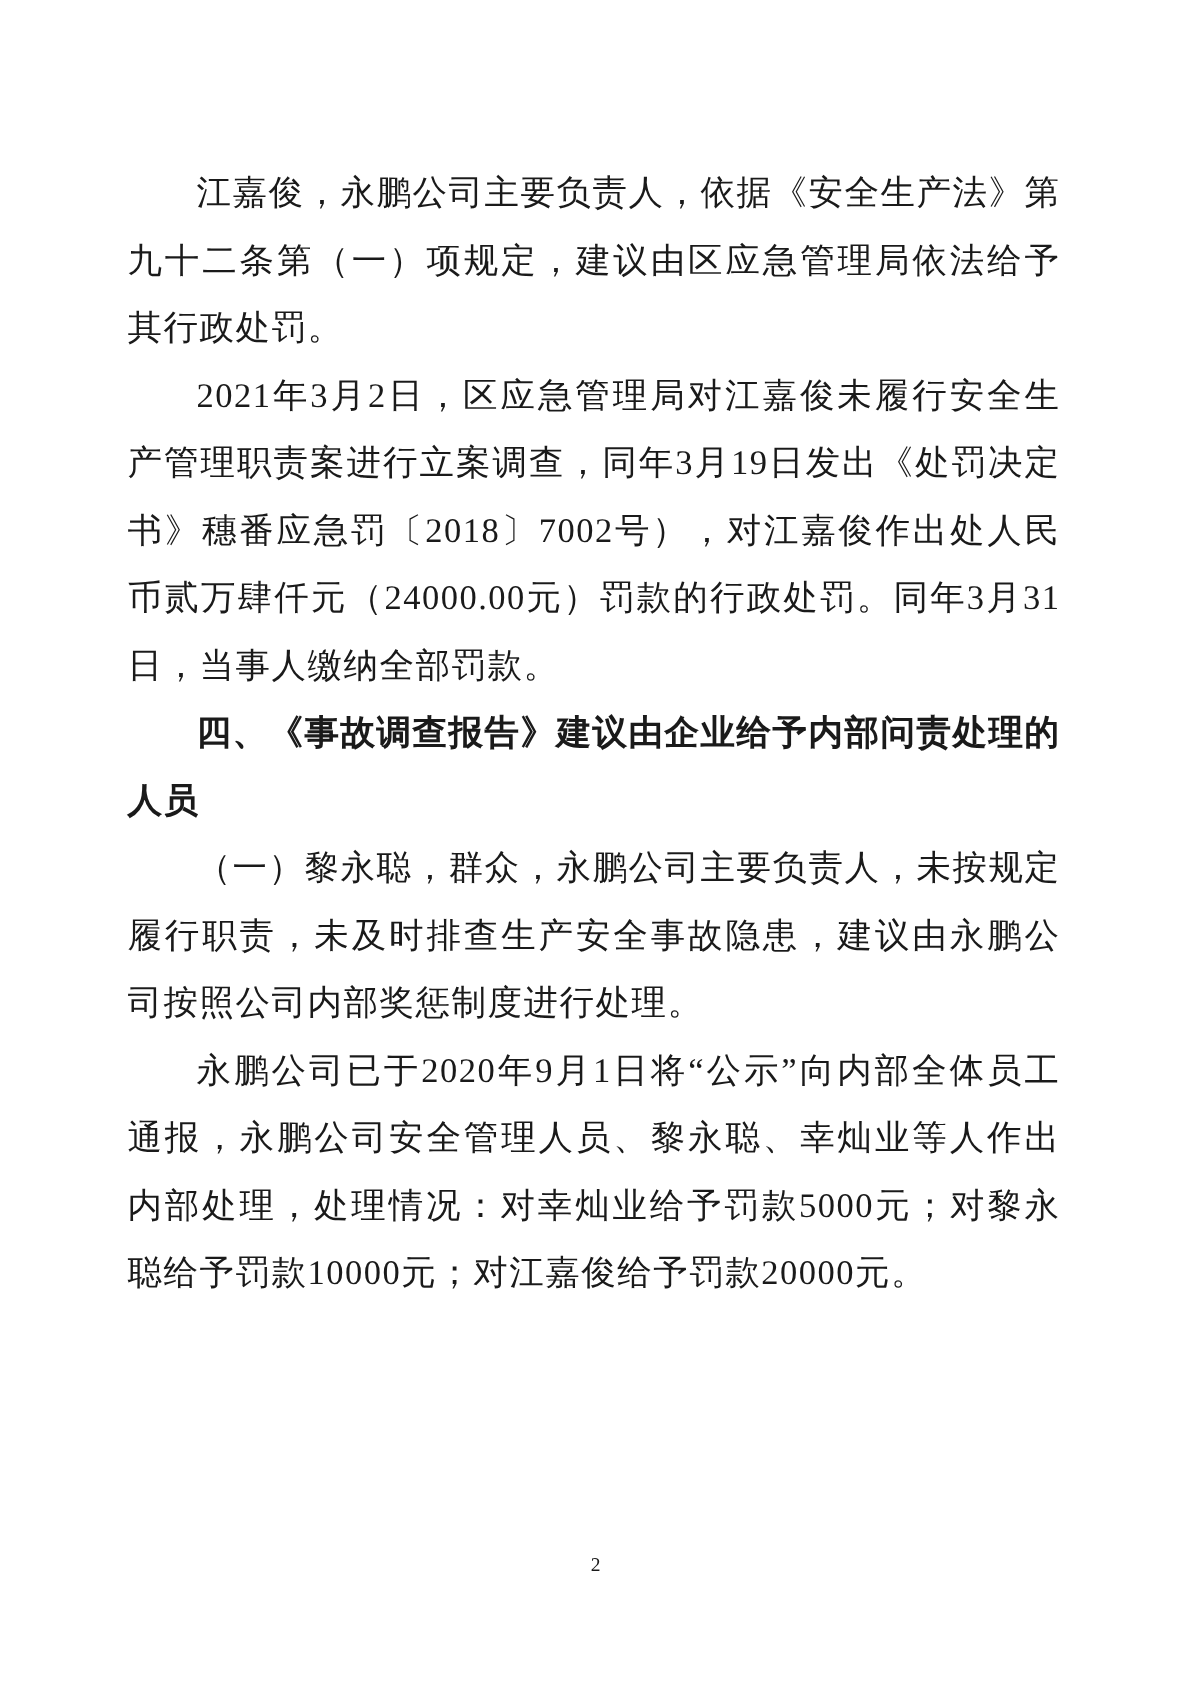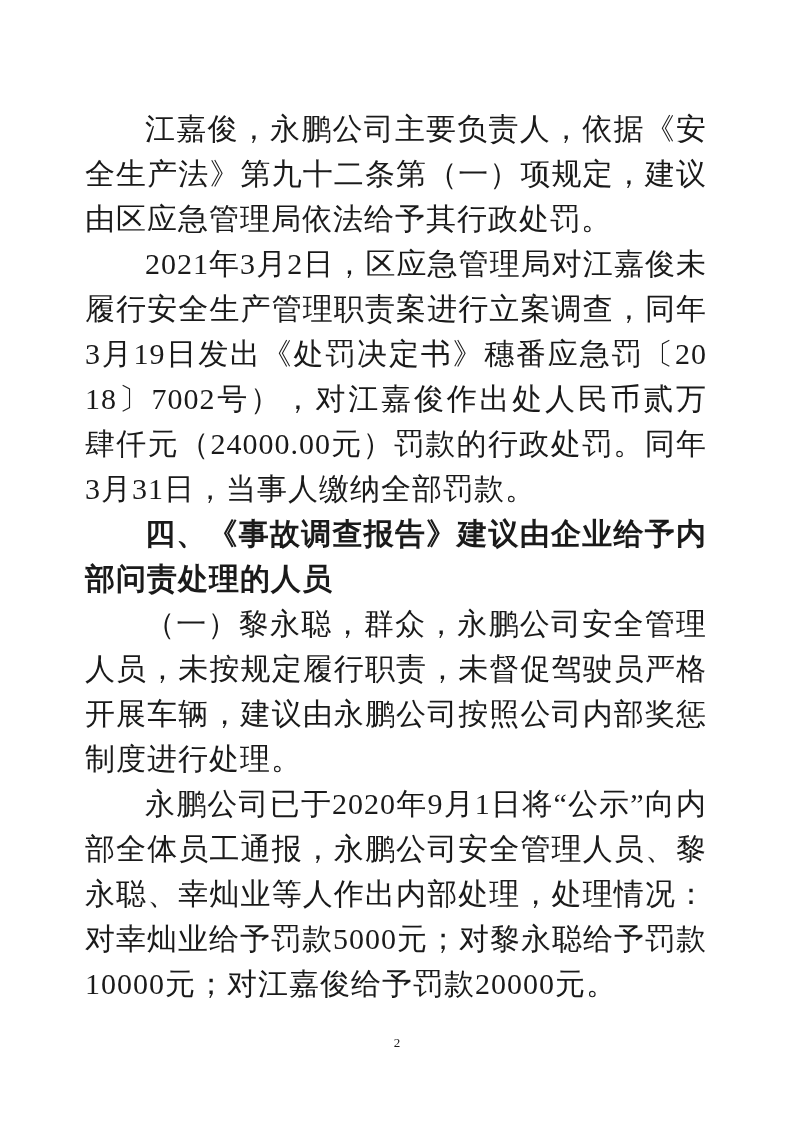--- a/index.html
+++ b/index.html
@@ -18,21 +18,21 @@
   }
   .content {
     position: absolute;
     left: 85px;
     top: 106px;
     width: 622px;
   }
   .para {
     margin: 0;
     padding: 0;
-    font-size: 30px;
+    font-size: 23px;
     line-height: 45px;
     letter-spacing: 1px;
     text-indent: 2em;
     text-align: justify;
     text-justify: inter-character;
     word-break: break-all;
     font-weight: normal;
     color: #1a1a1a;
     font-family: "Liberation Serif", "DejaVu Serif", serif;
   }
@@ -53,17 +53,17 @@
   }
 </style>
 </head>
 <body>
 
 <div class="page">
   <div class="content">
     <p class="para">江嘉俊，永鹏公司主要负责人，依据《安全生产法》第九十二条第（一）项规定，建议由区应急管理局依法给予其行政处罚。</p>
     <p class="para">2021年3月2日，区应急管理局对江嘉俊未履行安全生产管理职责案进行立案调查，同年3月19日发出《处罚决定书》穗番应急罚〔2018〕7002号），对江嘉俊作出处人民币贰万肆仟元（24000.00元）罚款的行政处罚。同年3月31日，当事人缴纳全部罚款。</p>
     <p class="para heading">四、《事故调查报告》建议由企业给予内部问责处理的人员</p>
-    <p class="para">（一）黎永聪，群众，永鹏公司安全管理人员，未按规定履行职责，未督促驾驶员严格开展车辆，建议由永鹏公司按照公司内部奖惩制度进行处理。</p>
+    <p class="para">（一）黎永聪，群众，永鹏公司主要负责人，未按规定履行职责，未及时排查生产安全事故隐患，建议由永鹏公司按照公司内部奖惩制度进行处理。</p>
     <p class="para">永鹏公司已于2020年9月1日将“公示”向内部全体员工通报，永鹏公司安全管理人员、黎永聪、幸灿业等人作出内部处理，处理情况：对幸灿业给予罚款5000元；对黎永聪给予罚款10000元；对江嘉俊给予罚款20000元。</p>
   </div>
   <div class="footer">2</div>
 </div>
 
 </body></html>

